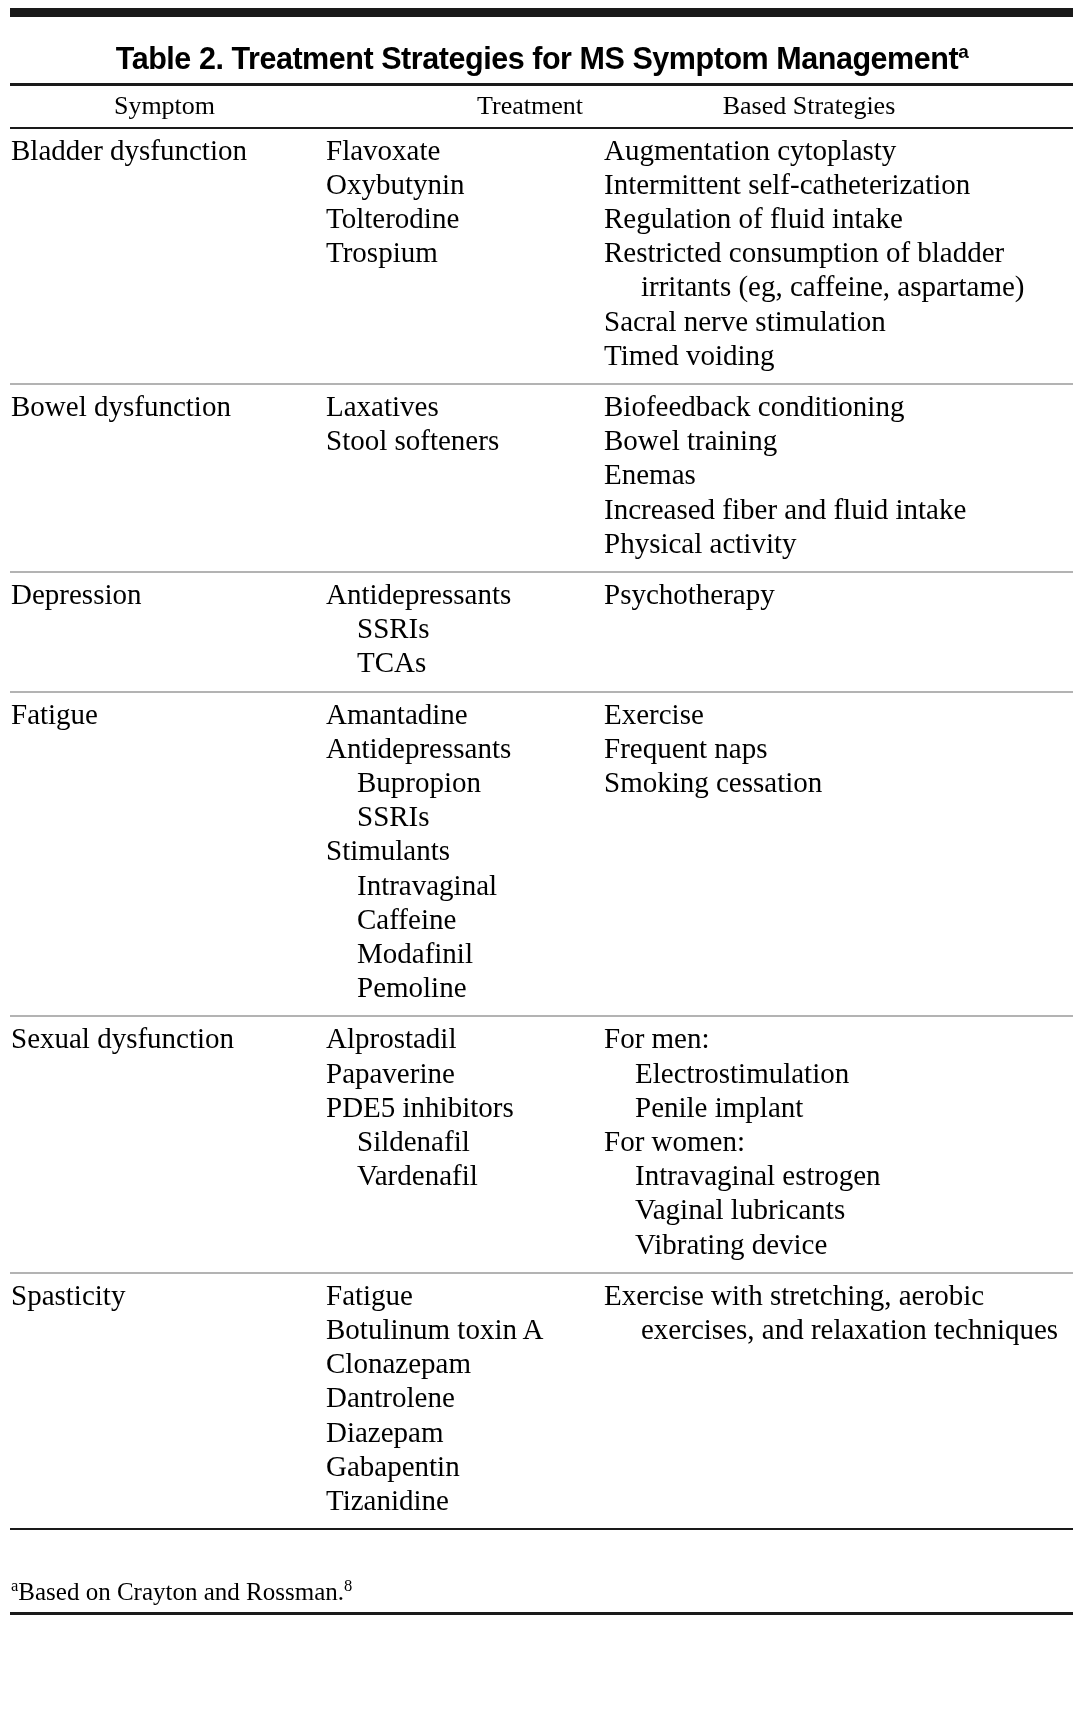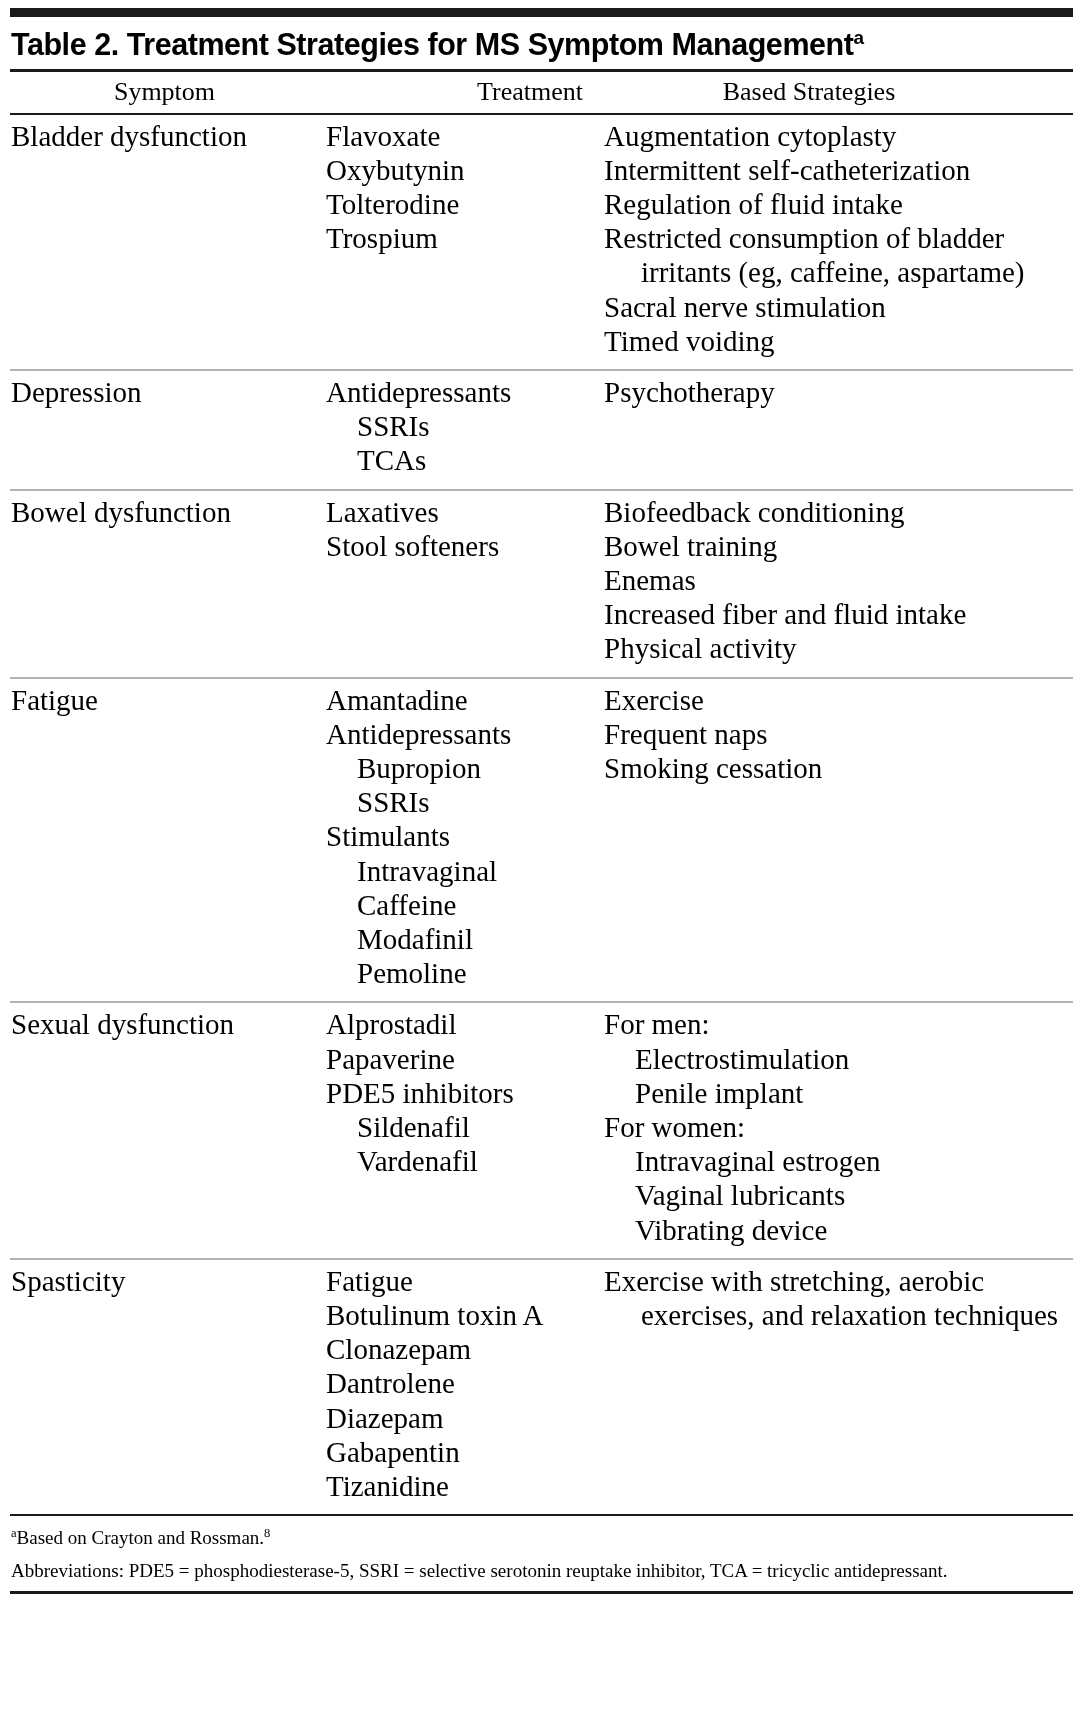--- a/index.html
+++ b/index.html
@@ -24,22 +24,23 @@
     height: 9px;
     background: #1a1a1a;
     margin: 8px 0 0 0;
   }
   .title {
     font-family: "Liberation Sans", "DejaVu Sans", sans-serif;
     font-weight: bold;
     font-size: 30.5px;
     line-height: 40px;
     letter-spacing: -0.45px;
-    padding: 7px 0 5px 1px;
+    padding: 21px 0 5px 1px;
     white-space: nowrap;
+    text-align: center;
   }
   .title sup {
     font-size: 0.62em;
     vertical-align: super;
     line-height: 0;
   }
   .rule-title {
     height: 2.5px;
     background: #1a1a1a;
   }
@@ -81,23 +82,24 @@
   .line {
     white-space: normal;
   }
   .line.indent-1 { padding-left: 31px; }
   .line.wrap {
     padding-left: 37px;
     text-indent: -37px;
   }
 
   .footnotes {
-    font-size: 19px;
+    font-size: 25px;
     line-height: 33px;
     padding: 5px 0 0 1px;
+    margin-top: 40px;
   }
   .fn-line { white-space: normal; }
   .fn-line sup {
     font-size: 0.66em;
     vertical-align: super;
     line-height: 0;
   }
   .fn-abbrev {
     padding-left: 34px;
     text-indent: -34px;
@@ -149,45 +151,45 @@
             <div class="line">Augmentation cytoplasty</div>
             <div class="line">Intermittent self-catheterization</div>
             <div class="line">Regulation of fluid intake</div>
             <div class="line wrap">Restricted consumption of bladder irritants (eg, caffeine, aspartame)</div>
             <div class="line">Sacral nerve stimulation</div>
             <div class="line">Timed voiding</div>
           </td>
         </tr>
         <tr>
           <td class="col-symptom">
-            <div class="line">Depression</div>
-          </td>
-          <td class="col-treatment">
-            <div class="line">Antidepressants</div>
-            <div class="line indent-1">SSRIs</div>
-            <div class="line indent-1">TCAs</div>
-          </td>
-          <td class="col-other">
-            <div class="line">Psychotherapy</div>
-          </td>
-        </tr>
-        <tr>
-          <td class="col-symptom">
             <div class="line">Bowel dysfunction</div>
           </td>
           <td class="col-treatment">
             <div class="line">Laxatives</div>
             <div class="line">Stool softeners</div>
           </td>
           <td class="col-other">
             <div class="line">Biofeedback conditioning</div>
             <div class="line">Bowel training</div>
             <div class="line">Enemas</div>
             <div class="line">Increased fiber and fluid intake</div>
             <div class="line">Physical activity</div>
+          </td>
+        </tr>
+        <tr>
+          <td class="col-symptom">
+            <div class="line">Depression</div>
+          </td>
+          <td class="col-treatment">
+            <div class="line">Antidepressants</div>
+            <div class="line indent-1">SSRIs</div>
+            <div class="line indent-1">TCAs</div>
+          </td>
+          <td class="col-other">
+            <div class="line">Psychotherapy</div>
           </td>
         </tr>
         <tr>
           <td class="col-symptom">
             <div class="line">Fatigue</div>
           </td>
           <td class="col-treatment">
             <div class="line">Amantadine</div>
             <div class="line">Antidepressants</div>
             <div class="line indent-1">Bupropion</div>
@@ -240,18 +242,17 @@
           </td>
           <td class="col-other">
             <div class="line wrap">Exercise with stretching, aerobic exercises, and relaxation techniques</div>
           </td>
         </tr>
       </tbody>
   </table>
 
   <div class="footnotes">
     <div class="fn-line"><sup>a</sup><span>Based on Crayton and Rossman.</span><sup>8</sup></div>
-    <div class="fn-line fn-abbrev">Abbreviations: PDE5 = phosphodiesterase-5, SSRI = selective serotonin reuptake inhibitor, TCA = tricyclic antidepressant.</div>
   </div>
 
   <div class="rule-bottom"></div>
 
 </div>
 
 </body></html>

